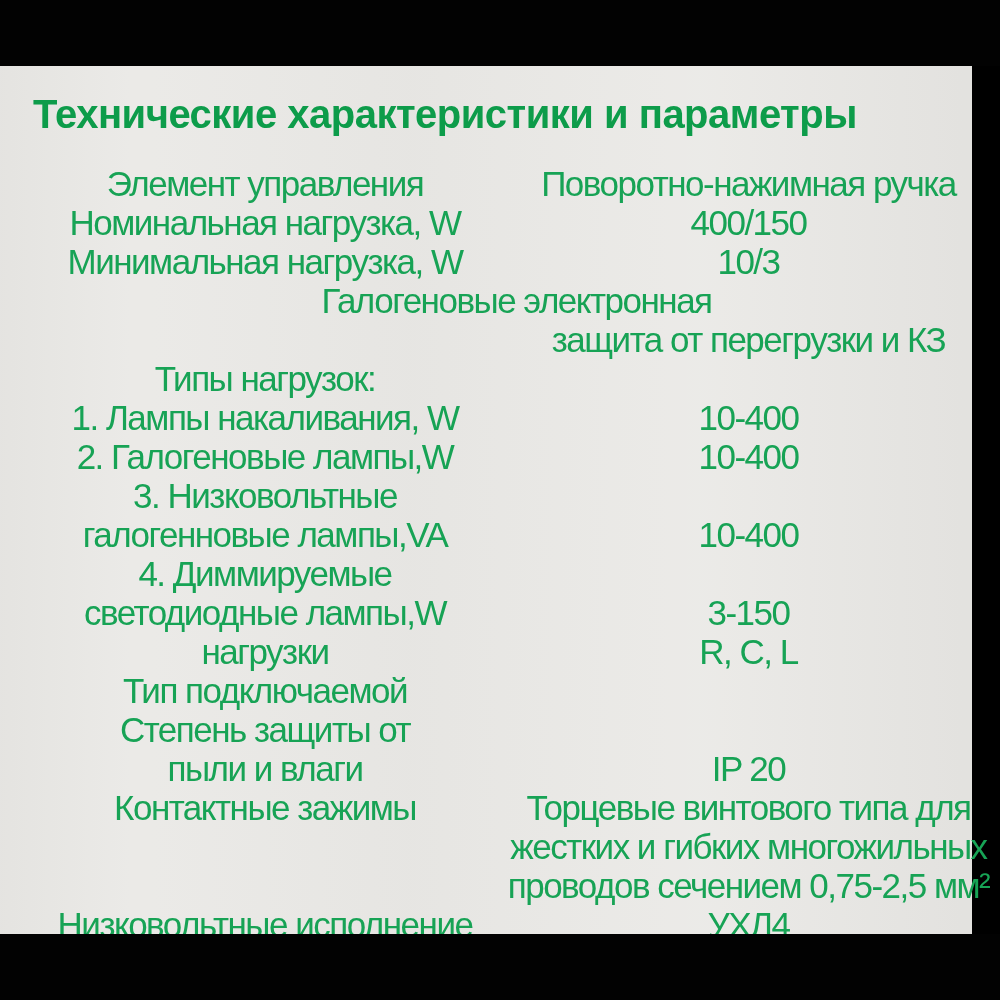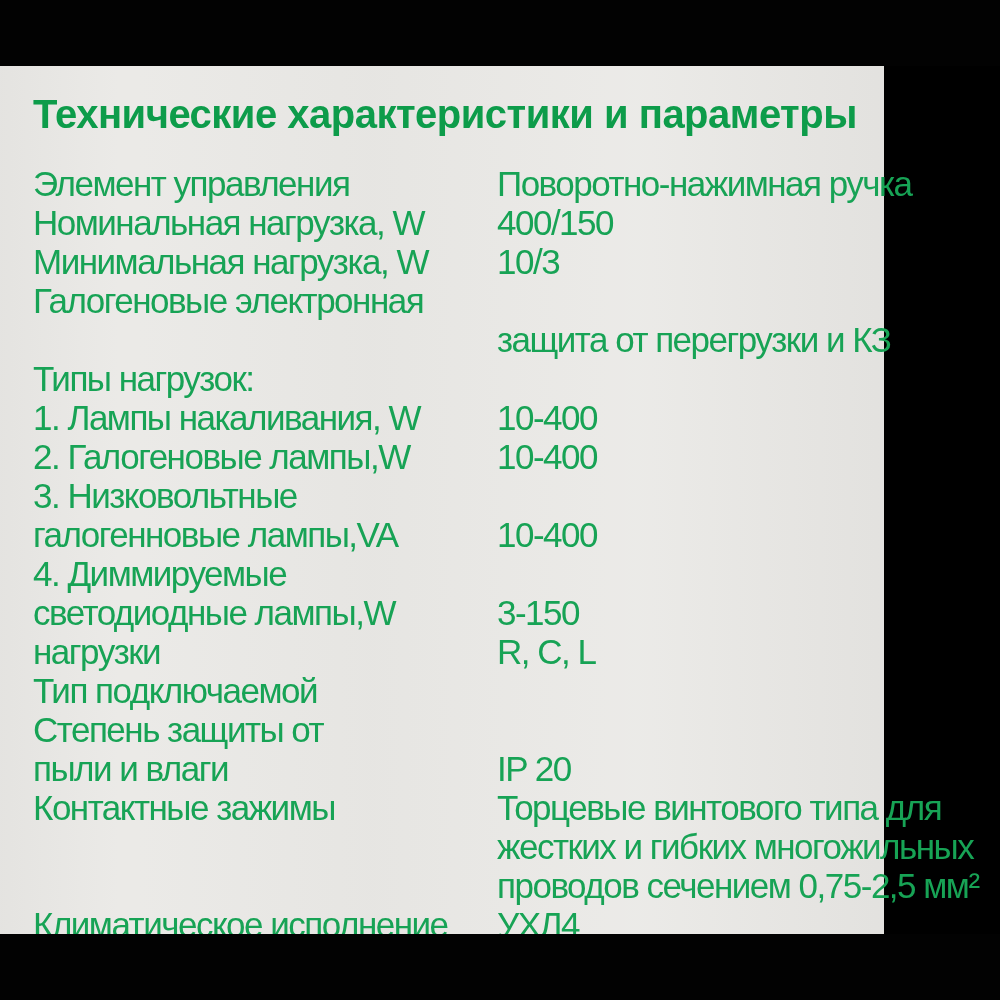--- a/index.html
+++ b/index.html
@@ -21,21 +21,21 @@
     left: 0;
     width: 1000px;
     background: var(--strip, #020202);
   }
   .strip.top { top: 0; height: 66px; }
   .strip.bottom { top: 934px; height: 66px; }
   .sheet {
     position: absolute;
     left: 0;
     top: 66px;
-    width: 884px;
+    width: 972px;
     height: 868px;
     background-color: var(--background, #eae9e6);
     background-image: linear-gradient(90deg,
       rgba(0,0,0,0.025) 0%,
       rgba(255,255,255,0.06) 14%,
       rgba(0,0,0,0.015) 42%,
       rgba(255,255,255,0.07) 72%,
       rgba(0,0,0,0.03) 100%);
     overflow: visible;
   }
@@ -48,20 +48,21 @@
     font-weight: bold;
     letter-spacing: -0.5px;
     color: var(--title_text, #0d9c4a);
     white-space: nowrap;
   }
   .spec-table {
     position: absolute;
     left: 33px;
     top: 98px; 
     width: 967px;
+    text-align: center;
   }
   .row {
     display: flex;
     height: 39px;
     line-height: 39px;
     font-size: 35px;
     letter-spacing: -1.5px;
     color: var(--text, #17a355);
     white-space: nowrap;
   }
@@ -149,21 +150,21 @@
       </div>
       <div class="row">
         <div class="cell label"></div>
         <div class="cell value">жестких и гибких многожильных</div>
       </div>
       <div class="row">
         <div class="cell label"></div>
         <div class="cell value">проводов сечением 0,75-2,5 мм²</div>
       </div>
       <div class="row">
-        <div class="cell label">Климатическое исполнение</div>
+        <div class="cell label">Низковольтные исполнение</div>
         <div class="cell value">УХЛ4</div>
       </div>
     </div>
 
   </div>
 
   <div class="strip bottom"></div>
 
 </div>
 

